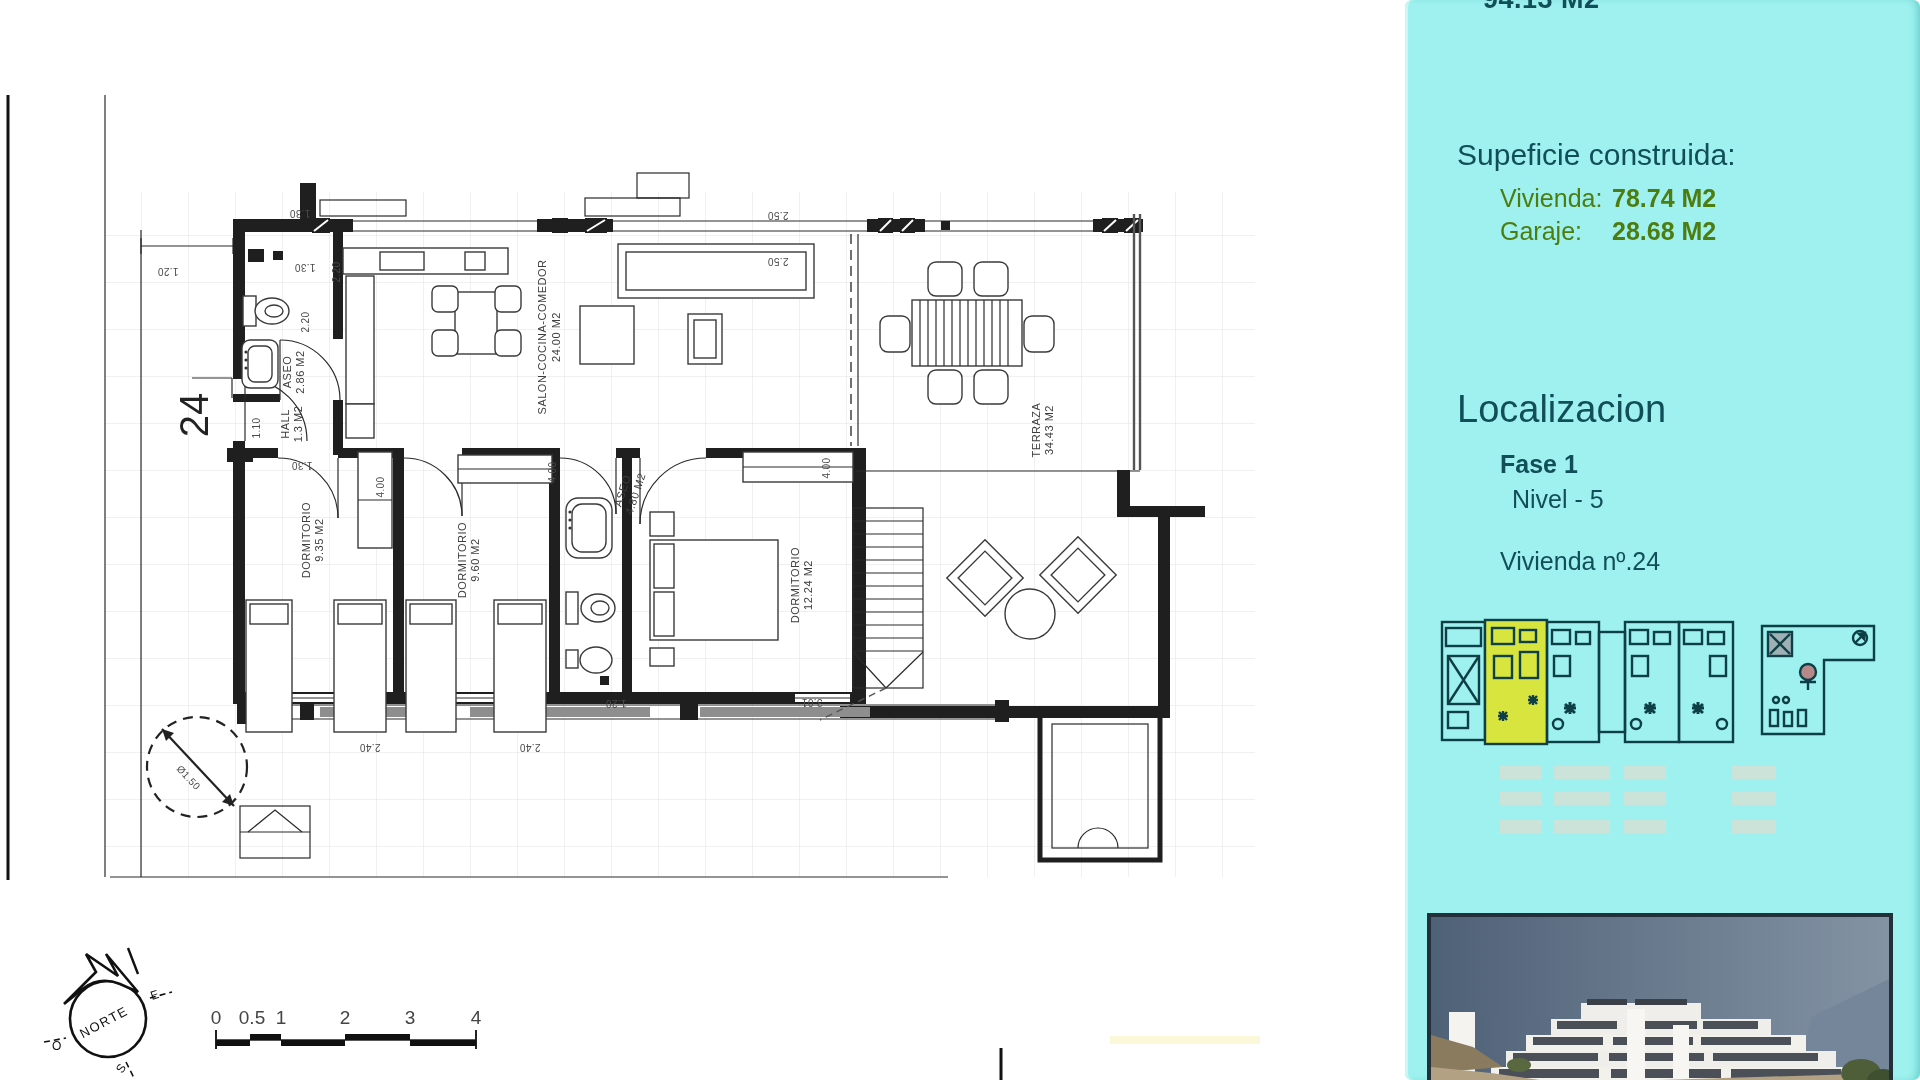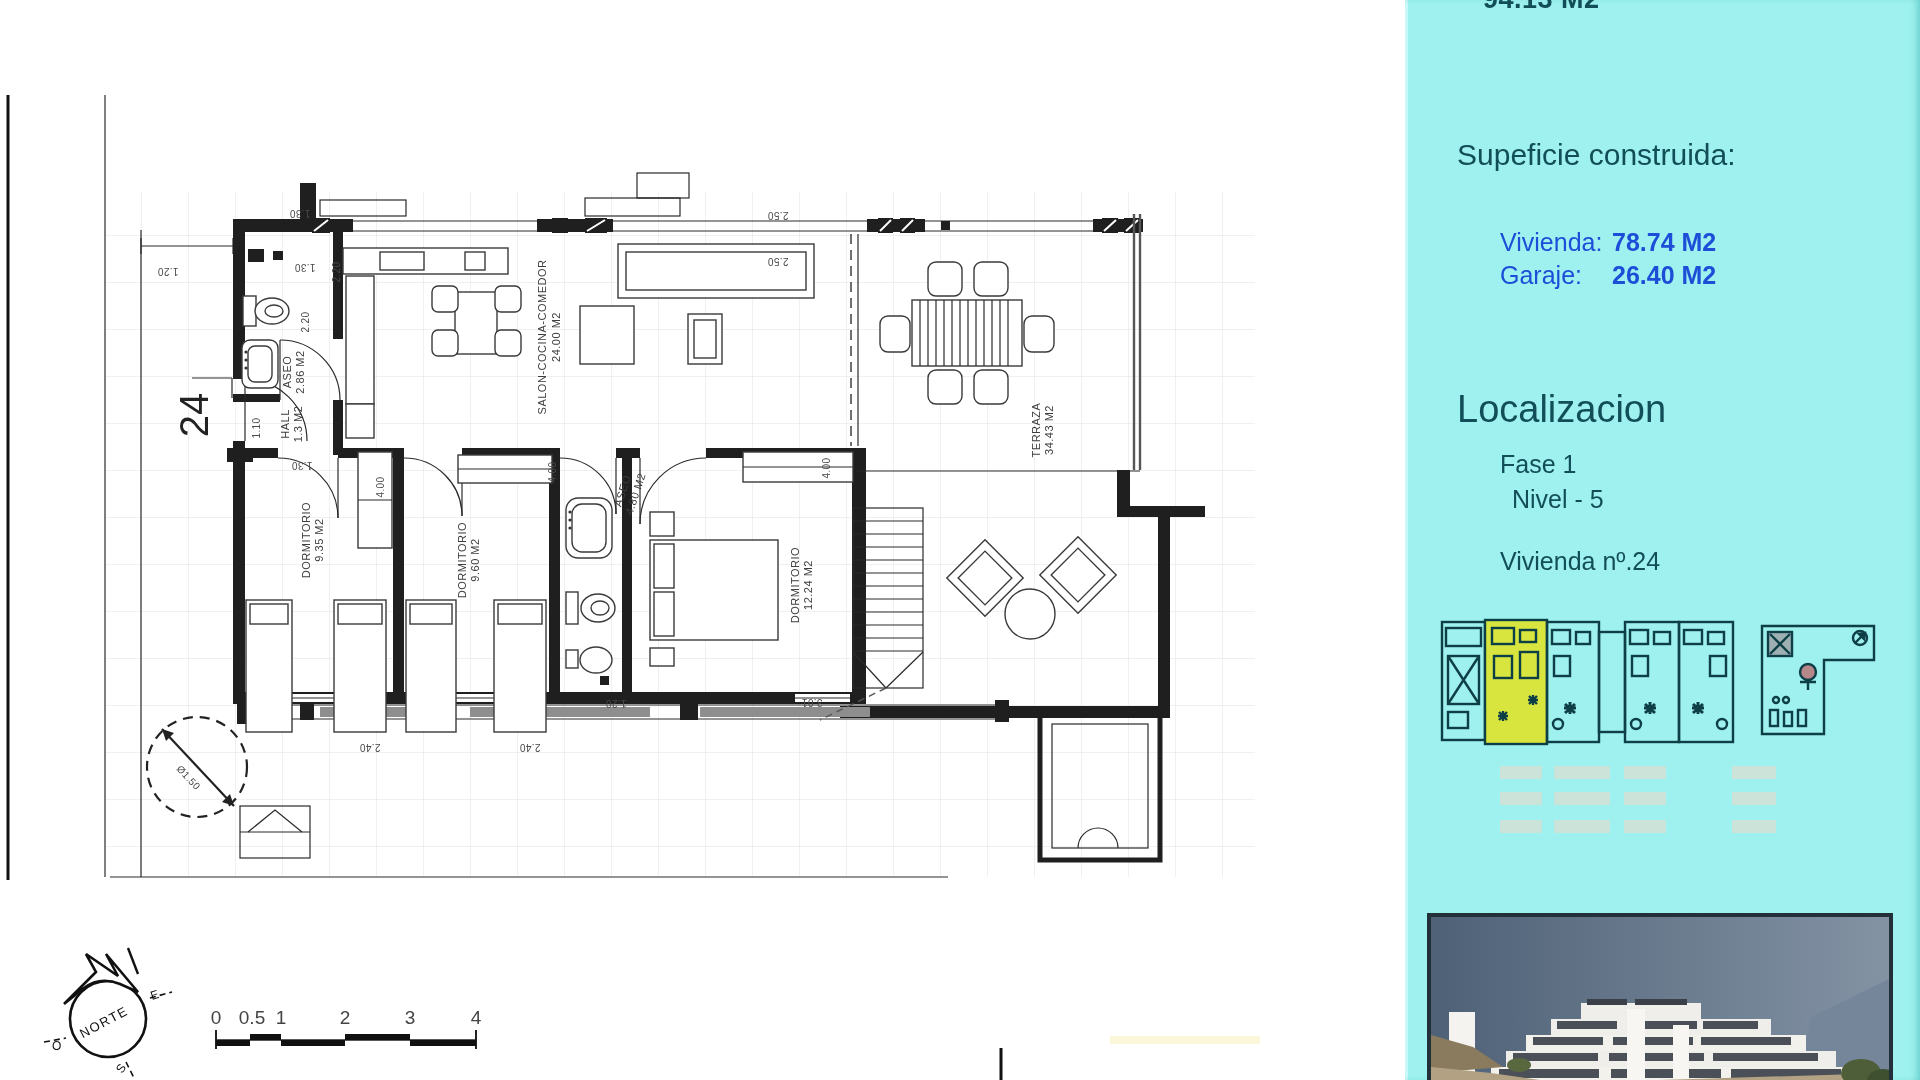--- a/index.html
+++ b/index.html
@@ -7,26 +7,26 @@
          font-family:"Liberation Sans",sans-serif;}
   svg text{font-family:"Liberation Sans",sans-serif;}
   .plan-label{fill:#3d3d3d;font-size:11px;letter-spacing:.5px;}
   .dim{fill:#4a4a4a;font-size:10px;letter-spacing:.4px;}
   .w{fill:#1f1f1f;}
   .tl{stroke:#2a2a2a;fill:none;stroke-width:1.2;}
   .fur{stroke:#3a3a3a;fill:#ffffff;stroke-width:1.4;}
   .gray{fill:#8e8e8e;}
   
   .sidebar{position:absolute;left:1405px;top:0;width:515px;height:1080px;
-           background:#9EF1EE;box-shadow:inset -6px 0 8px -4px #5fc9c6, inset 3px 0 0 #c9f8f6;}
+           background:#9EF1EE;box-shadow:inset -6px 0 8px -4px #5fc9c6, inset 3px 0 0 #c9f8f6;border-radius:7px;}
   .sb-text{position:absolute;color:#124E58;}
   .sb-clip{left:78px;top:-16px;font-size:27px;font-weight:bold;letter-spacing:.5px;}
   .sb-h1{left:52px;top:138px;font-size:30px;}
   .sb-h2{left:52px;top:388px;font-size:38px;}
-  .sb-row{position:absolute;left:95px;color:#1d4ed8;font-size:25px;width:360px;margin-top:44px;}
+  .sb-row{position:absolute;left:95px;color:#4d7c0f;font-size:25px;width:360px;}
   .sb-row .val{position:absolute;left:112px;font-weight:bold;}
   .loc-row{position:absolute;left:95px;color:#124E58;font-size:25px;}
   .photo{position:absolute;left:22px;top:913px;width:466px;height:200px;border:4px solid #23303a;
          box-sizing:border-box;background:#55677c;}
 </style>
 </head>
 <body>
 
 <div class="stage">
 
@@ -404,26 +404,26 @@
     <div class="sb-text sb-clip">94.13 M2</div>
 
     <div class="sb-text sb-h1">Supeficie construida:</div>
 
     <div class="sb-row" style="top:184px;">
       <span>Vivienda:</span>
       <span class="val">78.74 M2</span>
     </div>
     <div class="sb-row" style="top:217px;">
       <span>Garaje:</span>
-      <span class="val">26.40 M2</span>
+      <span class="val">28.68 M2</span>
     </div>
 
     <div class="sb-text sb-h2">Localizacion</div>
 
-    <div class="loc-row" style="top:450px;">Fase 1</div>
+    <div class="loc-row" style="top:450px;font-weight:bold;">Fase 1</div>
     <div class="loc-row" style="top:485px;margin-left:12px;">Nivel - 5</div>
     <div class="loc-row" style="top:547px;">Vivienda nº.24</div>
 
     <svg width="480" height="250" viewBox="0 0 480 250" style="position:absolute;left:27px;top:608px;">
       <g stroke="#0E3F46" fill="none" stroke-width="2.4">
 
         <rect x="10" y="14" width="43" height="118"></rect>
         <rect x="14" y="20" width="35" height="18"></rect>
         <rect x="16" y="48" width="31" height="48"></rect>
         <line x1="16" y1="48" x2="47" y2="96"></line>

